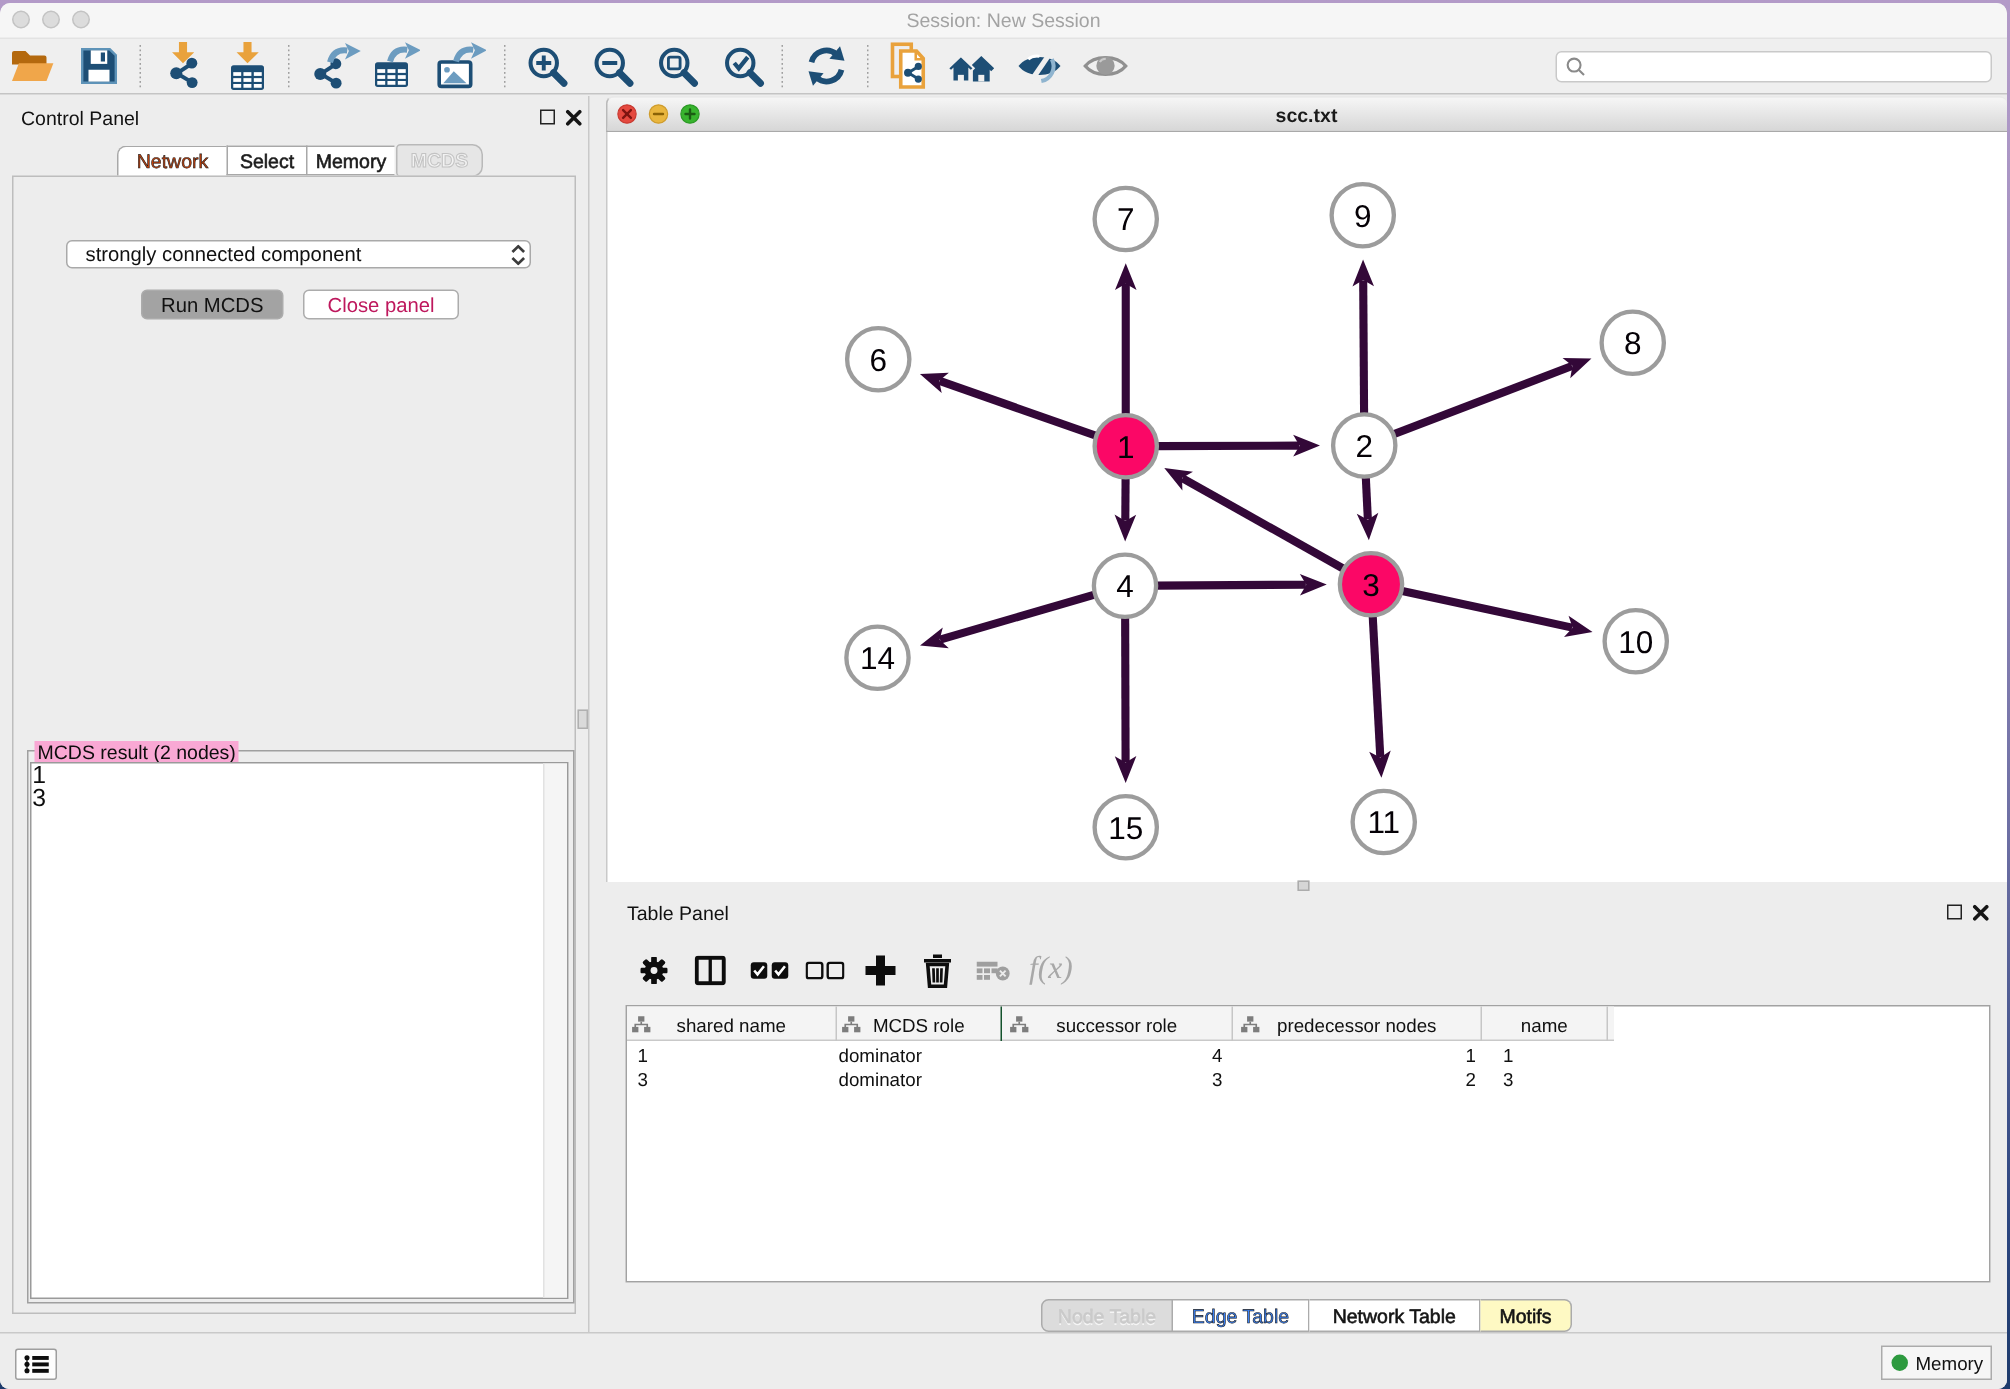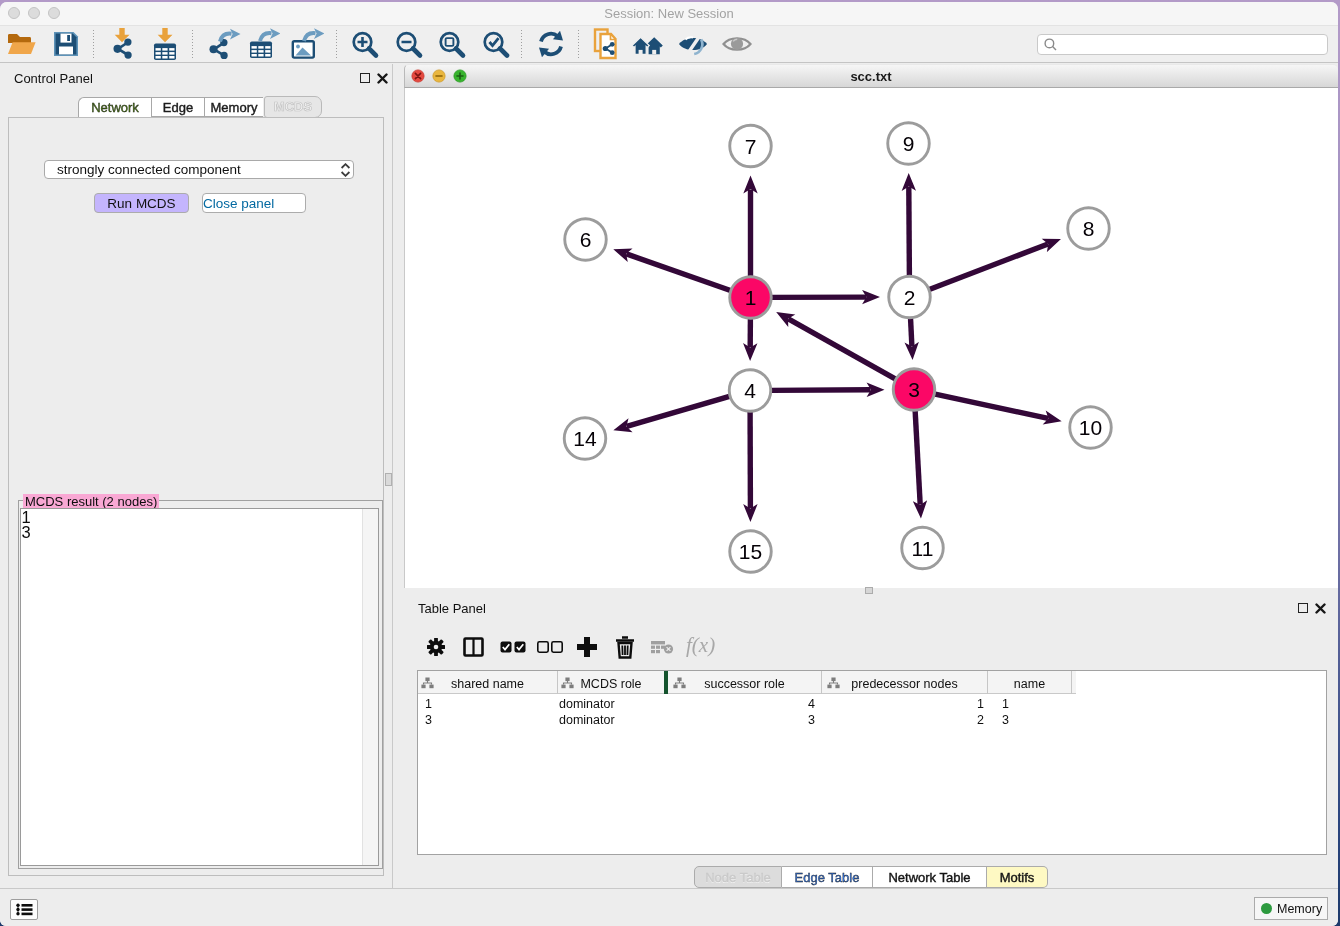--- a/index.html
+++ b/index.html
@@ -164,34 +164,34 @@
 <div class="abs" style="left:1037px;top:34px;width:291px;height:21px;background:#fff;border:1px solid #c9c9c9;border-radius:4px"></div>
 <svg class="abs" style="left:1043px;top:37px" width="15" height="15" viewBox="0 0 15 15">
         <circle cx="6.4" cy="6.4" r="4.3" stroke="#8a8a8a" stroke-width="1.4" fill="none"></circle>
         <line x1="9.6" y1="9.6" x2="13" y2="13" stroke="#8a8a8a" stroke-width="1.4"></line>
       </svg>
 <div class="abs t13" style="left:14px;top:71px">Control Panel</div>
 <div class="abs" style="left:360px;top:73px;width:10px;height:10px;border:1.6px solid #222"></div>
 <svg class="abs" style="left:377px;top:73px" width="11" height="11" viewBox="0 0 11 11">
         <path d="M1.5 1.5 L9.5 9.5 M9.5 1.5 L1.5 9.5" stroke="#161616" stroke-width="2.4" stroke-linecap="round"></path>
       </svg>
-<div class="abs" style="left:78px;top:97px;width:73px;height:31px;background:#fff;border:1px solid #a8a8a8;border-right:none;border-radius:6px 0 0 6px;line-height:19px;text-align:center;font-size:13px;color:#4d7c0f;-webkit-text-stroke:0.4px #1c1c1c">Network</div>
-<div class="abs" style="left:151px;top:97px;width:53px;height:20px;background:#fff;border:1px solid #a8a8a8;border-right:none;border-radius:0;line-height:19px;text-align:center;font-size:13px;color:#1c1c1c;-webkit-text-stroke:0.4px #1c1c1c">Edge</div>
+<div class="abs" style="left:78px;top:97px;width:73px;height:31px;background:#fff;border:1px solid #a8a8a8;border-right:none;border-radius:6px 0 0 6px;line-height:19px;text-align:center;font-size:13px;color:#c2410c;-webkit-text-stroke:0.4px #1c1c1c">Network</div>
+<div class="abs" style="left:151px;top:97px;width:53px;height:20px;background:#fff;border:1px solid #a8a8a8;border-right:none;border-radius:0;line-height:19px;text-align:center;font-size:13px;color:#1c1c1c;-webkit-text-stroke:0.4px #1c1c1c">Select</div>
 <div class="abs" style="left:204px;top:97px;width:59px;height:20px;background:#fff;border:1px solid #a8a8a8;border-right:none;border-radius:0;line-height:19px;text-align:center;font-size:13px;color:#1c1c1c;-webkit-text-stroke:0.4px #1c1c1c">Memory</div>
 <div class="abs" style="left:264px;top:96px;width:58px;height:22px;background:#e6e6e6;border:1px solid #b9b9b9;border-radius:3px 7px 7px 3px;line-height:20px;text-align:center;font-size:13px;font-weight:700;color:#f2f2f2;-webkit-text-stroke:0.7px #c3c3c3">MCDS</div>
 <div class="abs" style="left:8px;top:117px;width:376px;height:759px;background:#ededed;border:1px solid #bdbdbd"></div>
 <div class="abs" style="left:44px;top:160px;width:310px;height:19px;background:#fff;border:1px solid #a9a9a9;border-radius:4px;font-size:13.5px;color:#111;line-height:17px;padding-left:12px">strongly connected component</div>
 <svg class="abs" style="left:339px;top:163px" width="13" height="14" viewBox="0 0 13 14">
         <g stroke="#3c3c3c" stroke-width="1.8" fill="none">
           <path d="M2.6 5 L6.5 1.2 L10.4 5"></path>
           <path d="M2.6 9 L6.5 12.8 L10.4 9"></path>
         </g>
       </svg>
-<div class="abs" style="left:94px;top:193px;width:95px;height:20px;background:#c4b5fd;border:1px solid #acacac;border-radius:4px;line-height:19px;text-align:center;font-size:13.5px;color:#111">Run MCDS</div>
-<div class="abs" style="left:202px;top:193px;width:104px;height:20px;background:#fff;border:1px solid #acacac;border-radius:4px;line-height:19px;font-size:13.5px;color:#0369a1">Close panel</div>
+<div class="abs" style="left:94px;top:193px;width:95px;height:20px;background:#a3a3a3;border:1px solid #acacac;border-radius:4px;line-height:19px;text-align:center;font-size:13.5px;color:#111">Run MCDS</div>
+<div class="abs" style="left:202px;top:193px;width:104px;height:20px;background:#fff;border:1px solid #acacac;border-radius:4px;line-height:19px;text-align:center;font-size:13.5px;color:#be185d">Close panel</div>
 <div class="abs" style="left:18px;top:500px;width:365px;height:369px;border:1px solid #a0a0a0"></div>
 <div class="abs" style="left:23px;top:494px;background:#f9a8d4;padding:0 2px;font-size:13px;color:#0d0d0d">MCDS result (2 nodes)</div>
 <div class="abs" style="left:20px;top:508px;width:359px;height:358px;background:#fff;border:1px solid #9a9a9a"></div>
 <div class="abs" style="left:362px;top:509px;width:16px;height:356px;background:#f5f5f5;border-left:1px solid #e2e2e2"></div>
 <div class="abs" style="left:21.5px;top:509.5px;font-size:16.5px;color:#0d0d0d;line-height:15.7px">1<br>3</div>
 <div class="abs" style="left:392px;top:64px;width:1px;height:824px;background:#c9c9c9"></div>
 <div class="abs" style="left:385px;top:473px;width:7px;height:13px;background:#dadada;border:1px solid #b0b0b0"></div>
 <div class="abs" style="left:404px;top:64px;width:934px;height:24px;background:linear-gradient(#f6f6f6,#d7d7d7);border-bottom:1px solid #a9a9a9;border-left:1px solid #b9b9b9;border-top:1px solid #e9e9e9;border-radius:5px 5px 0 0"></div>
 <svg class="abs" style="left:411px;top:69px" width="14" height="14" viewBox="-7 -7 14 14">
         <circle r="6.1" fill="#e5493f" stroke="#c93b32" stroke-width="0.8"></circle>
@@ -328,21 +328,21 @@
           <rect x="0" y="9" width="4" height="3.2"></rect>
           <rect x="5" y="9" width="4" height="3.2"></rect>
         </g>
         <circle cx="17.5" cy="8" r="4.6" fill="#9f9f9f"></circle>
         <path d="M15.6 6.1 l3.8 3.8 M19.4 6.1 l-3.8 3.8" stroke="#ececec" stroke-width="1.3"></path>
       </svg>
 <div class="abs" style="left:686px;top:633px;font-family:'Liberation Serif',serif;font-style:italic;font-size:21px;color:#a8a8a8">f(x)</div>
 <div class="abs" style="left:417px;top:670px;width:910px;height:185px;background:#fff;border:1px solid #a2a2a2"></div>
 <div class="abs" style="left:418px;top:671px;width:658px;height:23px;background:#f4f4f4;border-bottom:1px solid #c9c9c9"></div>
 <div class="abs" style="left:418px;top:671px;width:140px;height:23px;border-right:1px solid #c6c6c6;text-align:center;line-height:26px;font-size:12.5px;color:#101010">shared name</div>
-<div class="abs" style="left:558px;top:671px;width:110px;height:23px;border-right:4px solid #14532d;text-align:center;line-height:26px;font-size:12.5px;color:#101010">MCDS role</div>
+<div class="abs" style="left:558px;top:671px;width:110px;height:23px;border-right:1px solid #14532d;text-align:center;line-height:26px;font-size:12.5px;color:#101010">MCDS role</div>
 <div class="abs" style="left:668px;top:671px;width:154px;height:23px;border-right:1px solid #c6c6c6;text-align:center;line-height:26px;font-size:12.5px;color:#101010">successor role</div>
 <div class="abs" style="left:822px;top:671px;width:166px;height:23px;border-right:1px solid #c6c6c6;text-align:center;line-height:26px;font-size:12.5px;color:#101010">predecessor nodes</div>
 <div class="abs" style="left:988px;top:671px;width:84px;height:23px;border-right:1px solid #c6c6c6;text-align:center;line-height:26px;font-size:12.5px;color:#101010">name</div>
 <svg width="13" height="12" viewBox="0 0 13 12" style="position:absolute;left:421px;top:677px">
         <g fill="#7d7d7d">
           <rect x="4.4" y="0.5" width="4.2" height="3.6"></rect>
           <rect x="0.4" y="7.6" width="4.2" height="3.6"></rect>
           <rect x="8.4" y="7.6" width="4.2" height="3.6"></rect>
         </g>
         <g stroke="#7d7d7d" stroke-width="1.1" fill="none">

